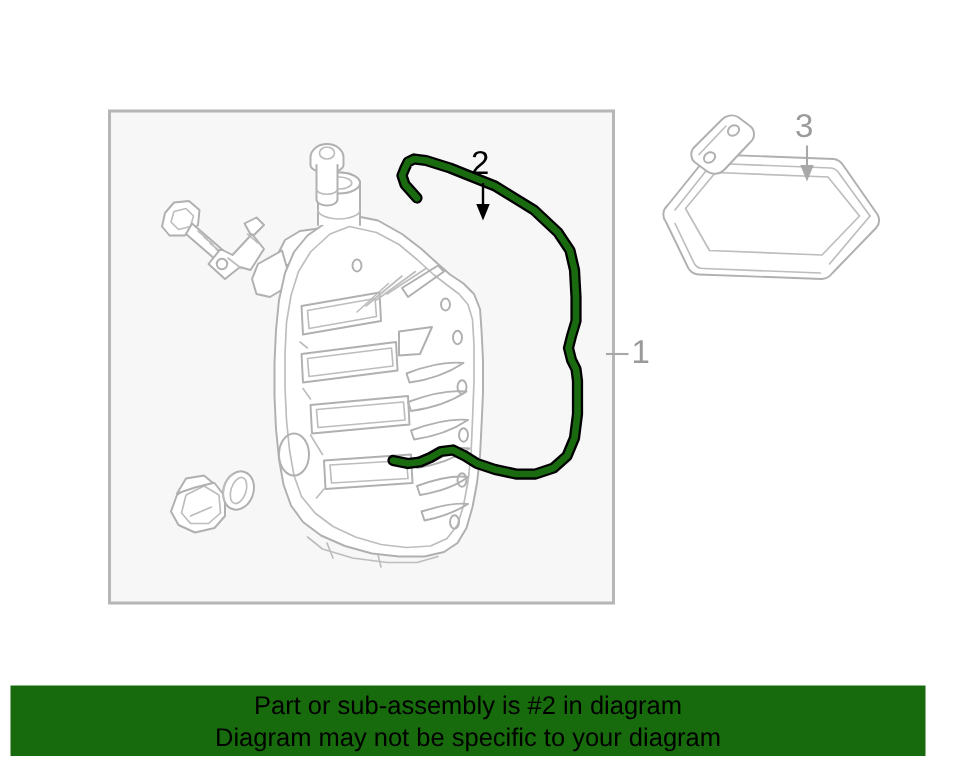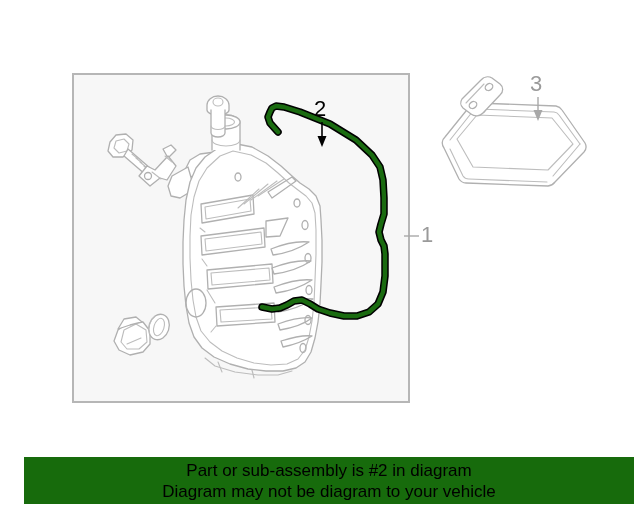--- a/index.html
+++ b/index.html
@@ -58,21 +58,21 @@
   .callout.dim { color: #9a9a9a; }
   .callout.hot { color: #000000; }
 
   #callout-1 { left: 421px; top: 224px; }
   #callout-2 { left: 314px; top: 98px; }
   #callout-3 { left: 530px; top: 73px; }
 
   
   .banner {
     position: absolute;
-    left: 24px;
+    left: 7px;
     top: 457px;
     width: 610px;
     height: 47px;
     background: #176b0c;
     box-sizing: border-box;
     display: flex;
     flex-direction: column;
     align-items: center;
     justify-content: center;
   }
@@ -440,16 +440,16 @@
   </svg>
 
   <div class="callout dim" id="callout-1">1</div>
 
   <div class="callout hot" id="callout-2">2</div>
 
   <div class="callout dim" id="callout-3">3</div>
 
   <div class="banner">
     <div class="banner-line">Part or sub-assembly is #2 in diagram</div>
-    <div class="banner-line">Diagram may not be diagram to your vehicle</div>
+    <div class="banner-line">Diagram may not be specific to your diagram</div>
   </div>
 
 </div>
 
 </body></html>

